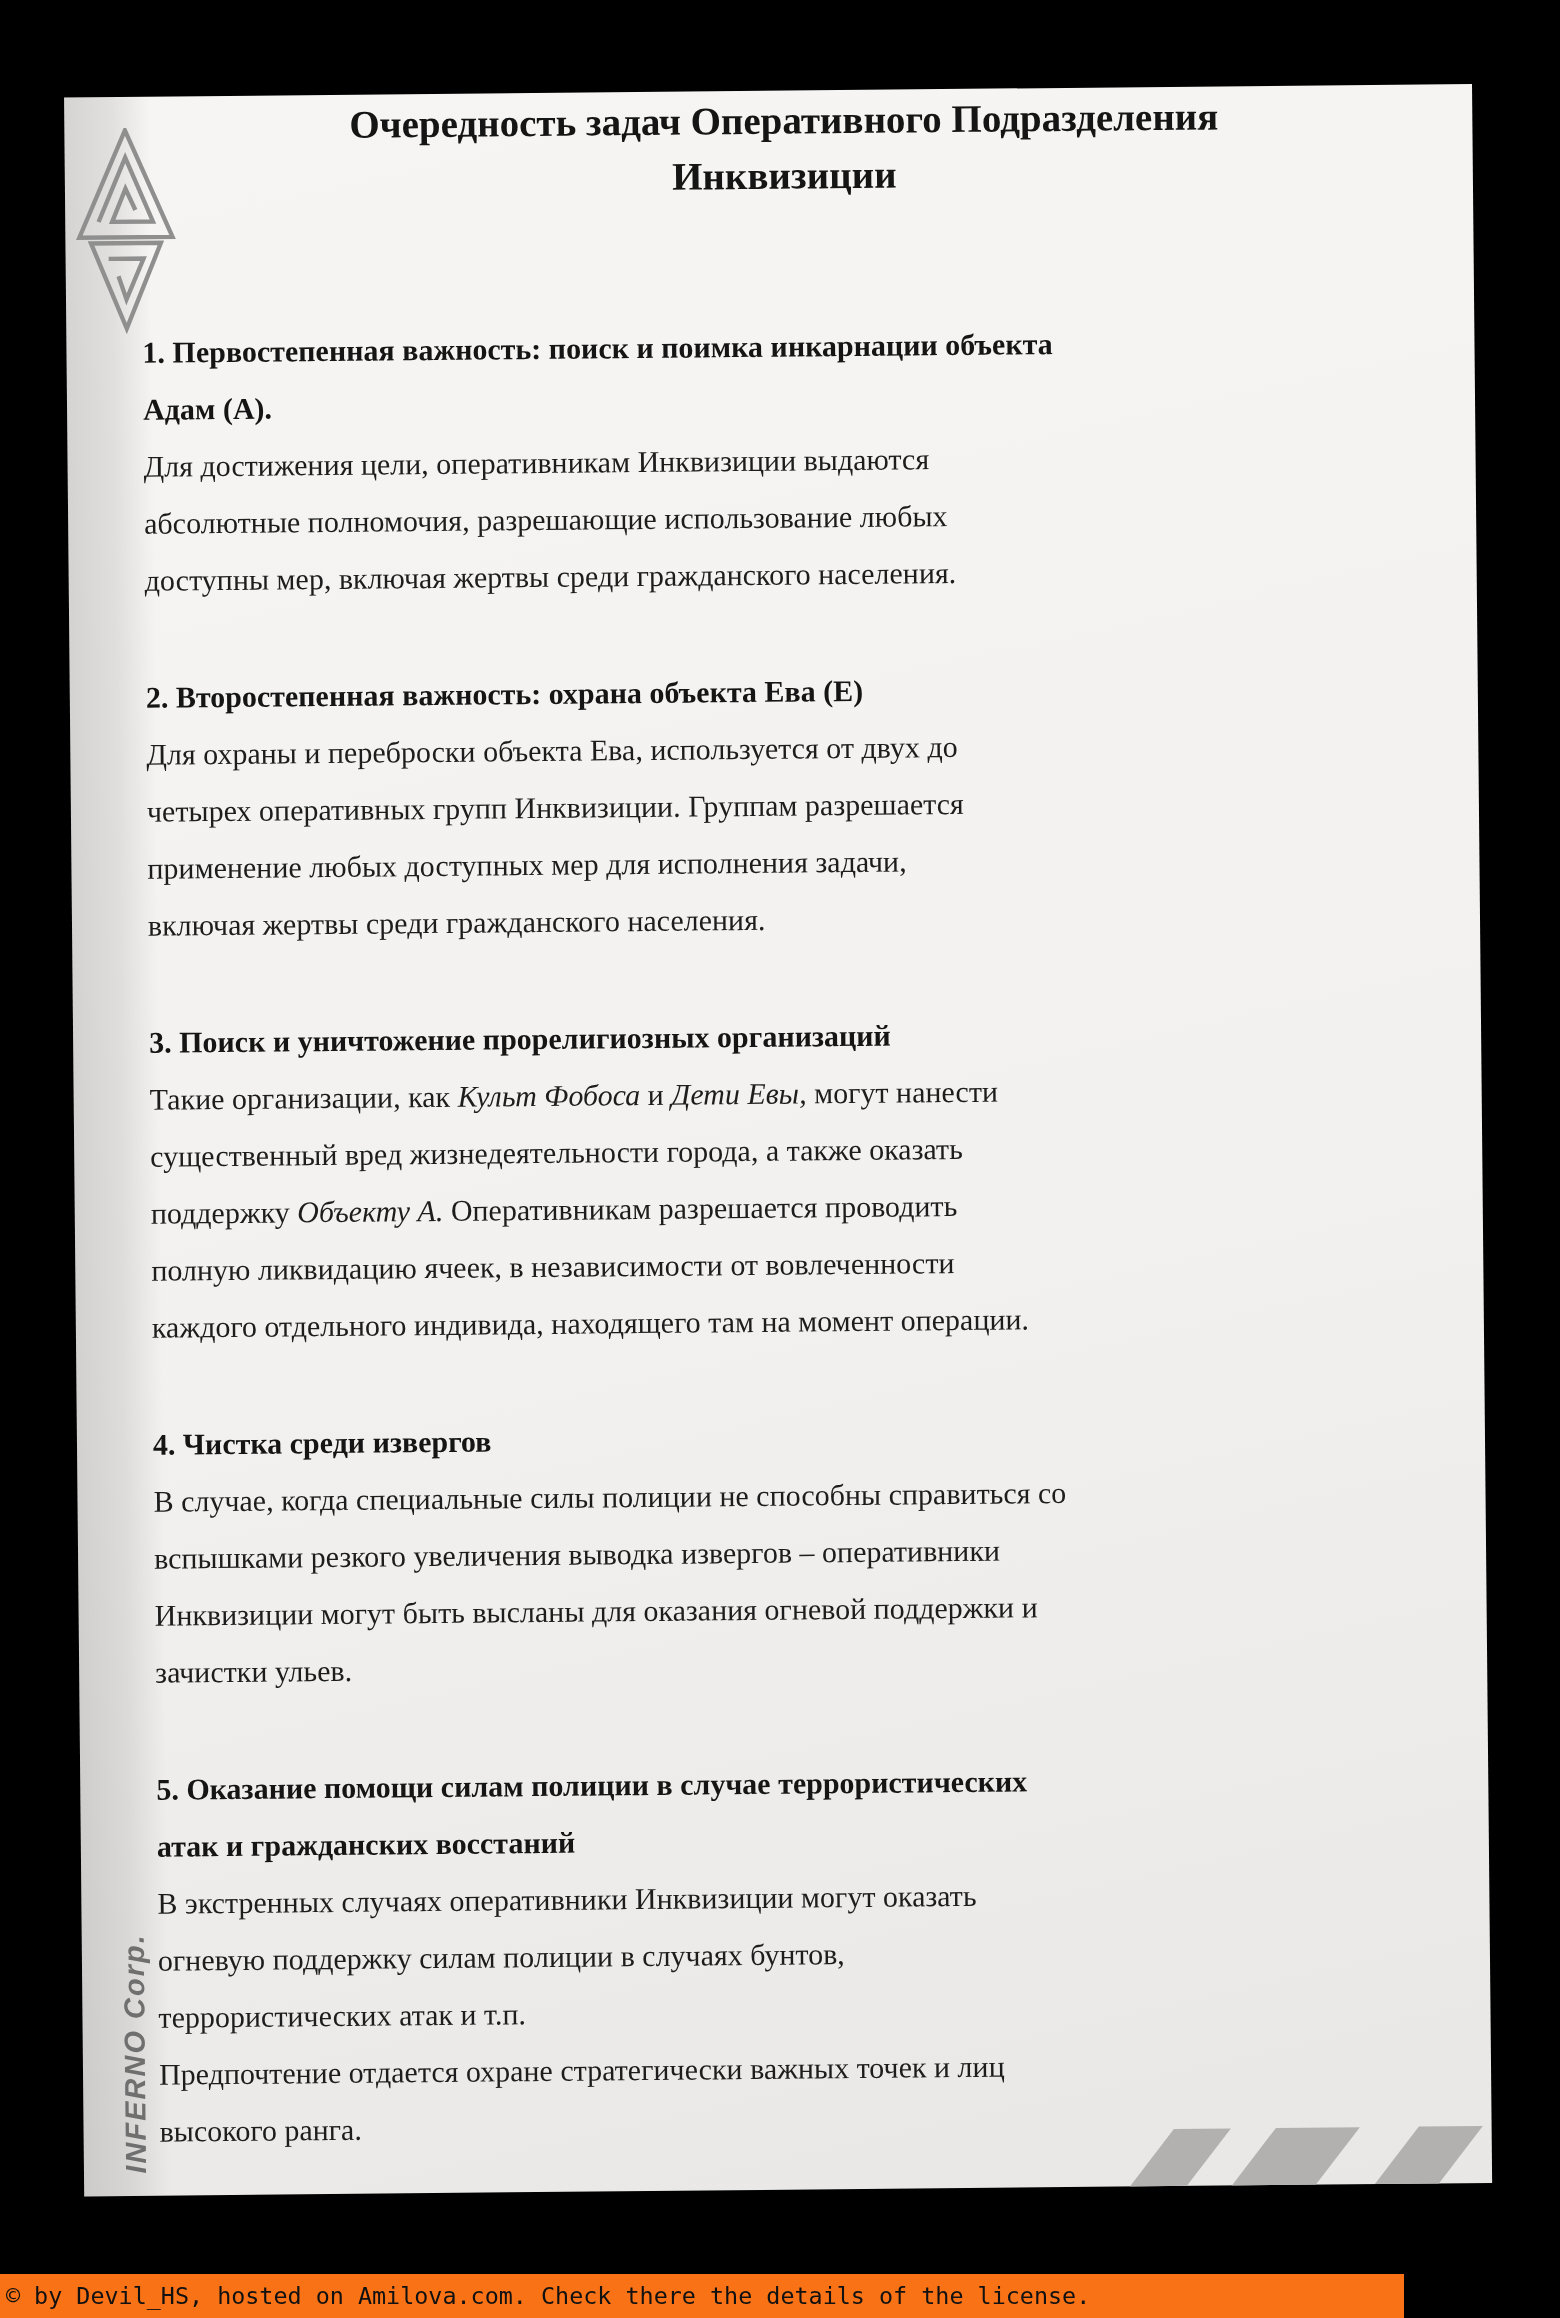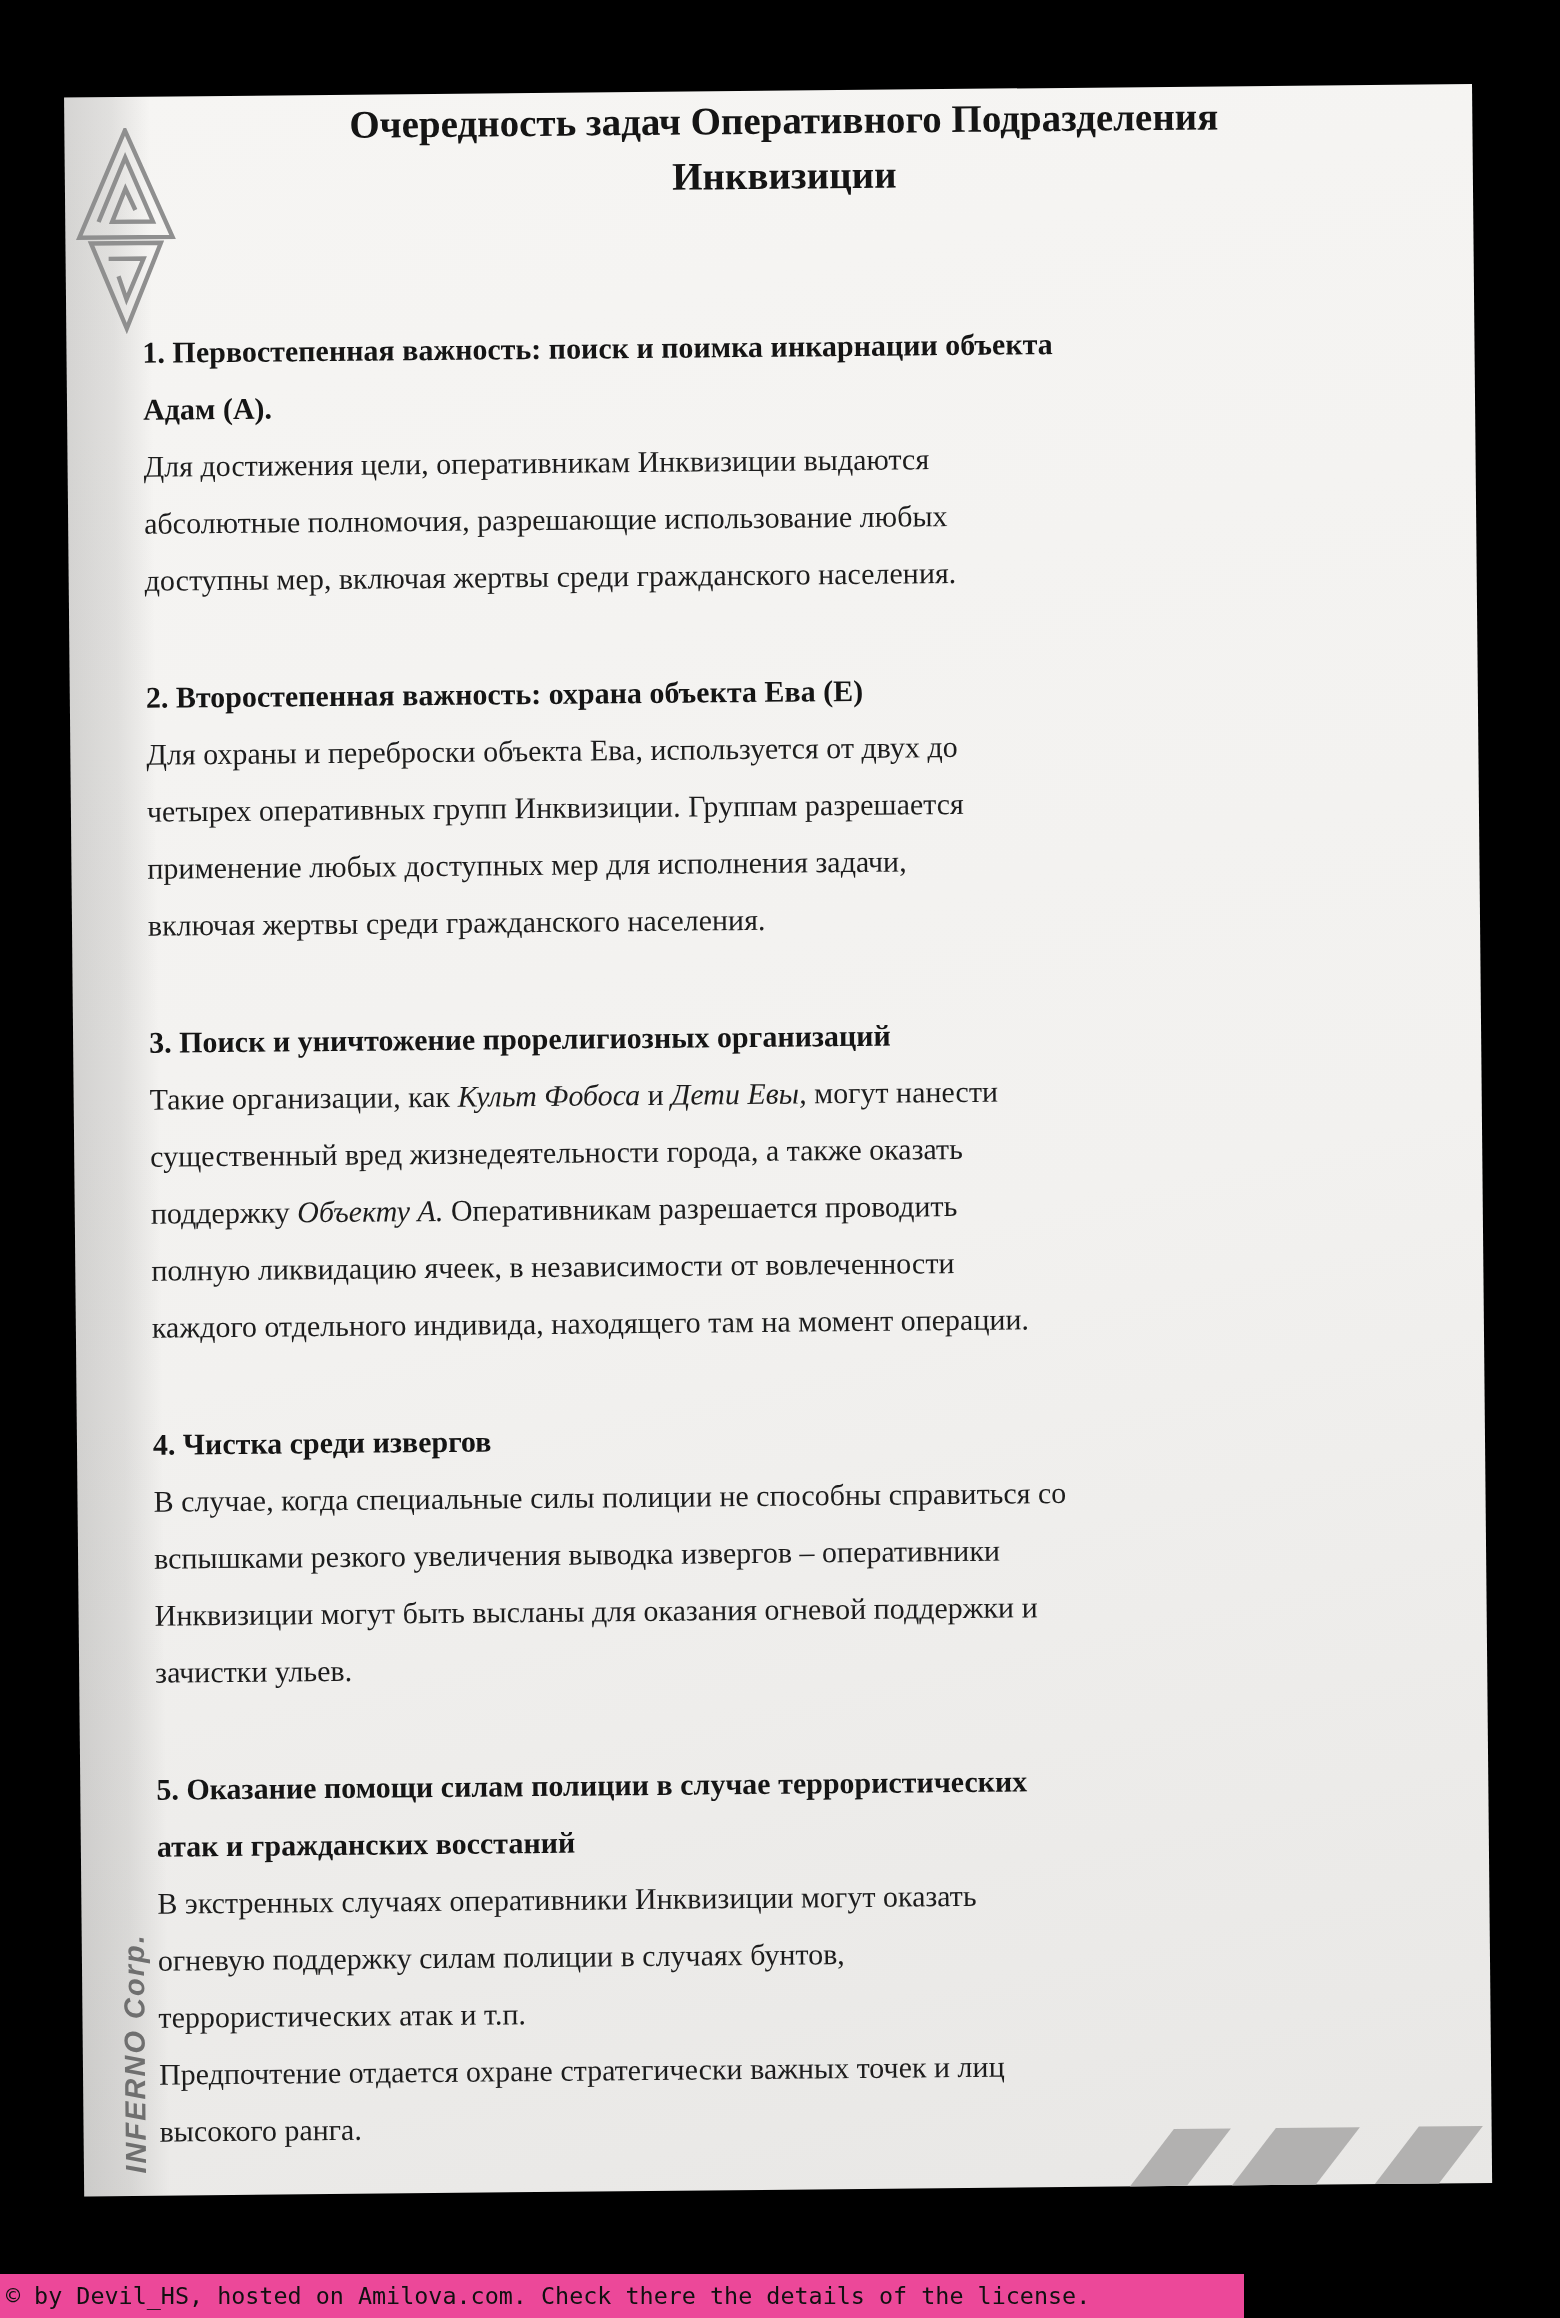--- a/index.html
+++ b/index.html
@@ -56,22 +56,22 @@
   .stripes{position:absolute;right:0;bottom:0;left:0;height:59px;}
   .stripe{
     position:absolute;bottom:0;height:57px;
     background:#b2b1b0;
     transform:skewX(-38deg);
   }
   .stripe.s1{right:283px;width:57px;}
   .stripe.s2{right:154px;width:84px;}
   .stripe.s3{right:31px;width:64px;}
   .footer{
-    position:absolute;left:0;bottom:0;width:1244px;height:44px;
-    background:#ec4899;
+    position:absolute;left:0;bottom:0;width:1404px;height:44px;
+    background:#f97316;
   }
   .footer span{
     display:block;
     font-family:"DejaVu Sans Mono", monospace;
     font-size:23.4px;line-height:44px;color:#111;
     padding-left:5.9px;white-space:nowrap;
   }
 </style>
 </head>
 <body>

